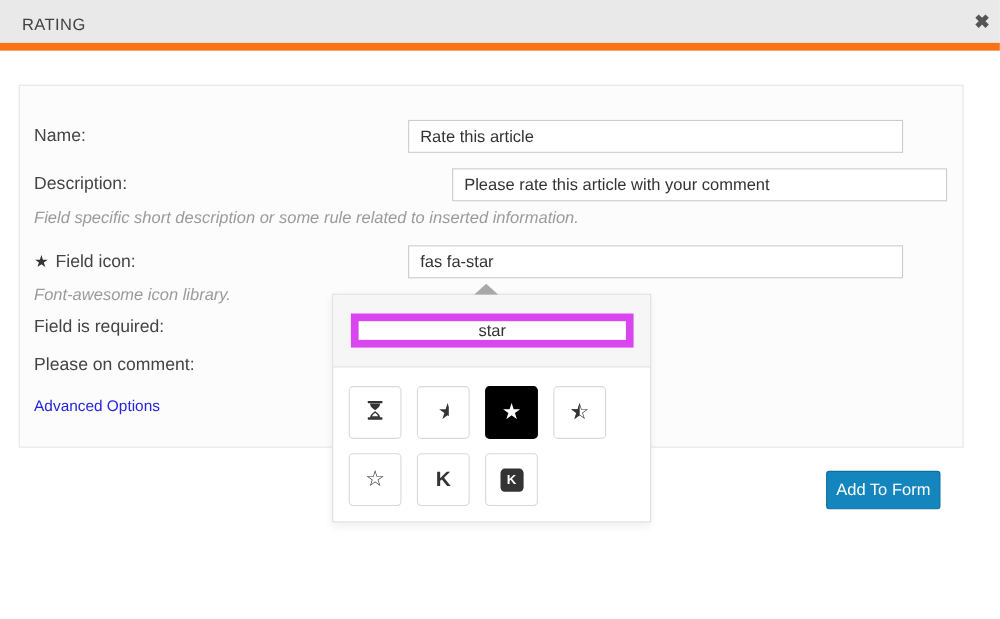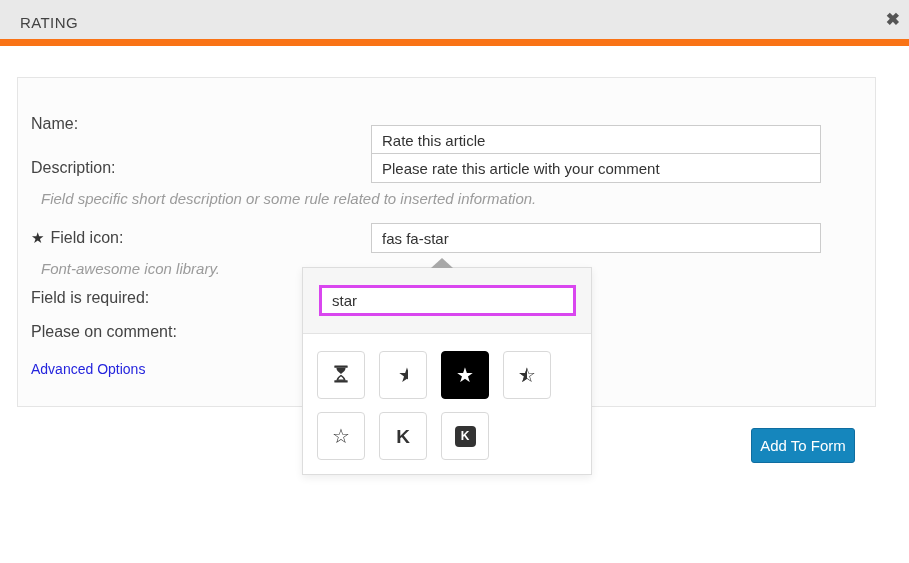--- a/index.html
+++ b/index.html
@@ -13,40 +13,40 @@
     color:#424242; letter-spacing:0.4px; }
   .modal-close { position:absolute; right:9px; top:11px; font-size:17px;
     color:#555; font-weight:bold; cursor:pointer; line-height:1; }
 
   
   .panel { position:absolute; left:17px; top:77px; width:859px; height:330px;
     background:#fcfcfc; border:1px solid #e5e5e5; }
   .panel .lbl { position:absolute; left:13px; font-size:16px; color:#444;
     white-space:nowrap;text-align:right; }
   .panel .hint { position:absolute; left:13px; font-size:15px; font-style:italic;
-    color:#9b9b9b; white-space:nowrap;margin-left:10px; }
+    color:#9b9b9b; white-space:nowrap; }
   .txt-input { position:absolute; left:353px; width:450px; height:30px;
     border:1px solid #cccccc; background:#ffffff; font-size:15px; color:#333;
     padding:0 10px; font-family:"Liberation Sans", sans-serif; outline:none; }
   .lbl-star { color:#333; font-size:15px; margin-right:6px; }
   .adv-link { position:absolute; left:13px; top:283px; font-size:14px;
     color:#2424dd; cursor:pointer; text-decoration:none;text-align:center; }
 
   
   .popup { position:absolute; left:302px; top:267px; width:290px; height:208px;
     background:#ffffff; border:1px solid #dddddd;
     box-shadow:0 3px 8px rgba(0,0,0,0.07); z-index:5; }
   .popup-caret { position:absolute; left:128px; top:-10px; width:0; height:0;
     border-left:11px solid transparent; border-right:11px solid transparent;
     border-bottom:10px solid #a8a8a8; }
   .popup-search-wrap { position:absolute; left:0; top:0; width:100%; height:66px;
     background:#f6f6f6; border-bottom:1px solid #e3e3e3; }
   .popup-search { position:absolute; left:16px; top:17px; width:257px; height:31px;
-    border:3px solid #d946ef; background:#fff; font-size:15px; color:#333;
-    padding:4px 10px; font-family:"Liberation Sans", sans-serif; outline:none; }
+    border:7px solid #d946ef; background:#fff; font-size:15px; color:#333;
+    padding:4px 10px; font-family:"Liberation Sans", sans-serif; outline:none;text-align:center; }
   .icon-grid { position:absolute; left:0; top:66px; width:100%;
     padding:17px 14px; display:flex; flex-wrap:wrap; gap:13px 14px; }
   .icon-box { width:48px; height:48px; background:#fff; border:1px solid #d9d9d9;
     border-radius:4px; display:flex; align-items:center; justify-content:center;
     cursor:pointer; color:#333; }
   .icon-box.selected { background:#000; border-color:#000; color:#fff; }
   .glyph { font-size:20px; line-height:1; }
   .clip-half { display:inline-block; width:10px; overflow:hidden;
     white-space:nowrap; font-size:20px; line-height:1; }
   .combo { position:relative; display:inline-block; font-size:20px; line-height:1; }
@@ -67,24 +67,24 @@
 <body>
 
 <div class="modal-header">
   <span class="modal-title">RATING</span>
   <span class="modal-close">✖</span>
 </div>
 
 <div class="panel">
 
   <span class="lbl" style="top:37px">Name:</span>
-  <input class="txt-input" style="top: 31px; margin-top: 16px;" type="text" value="Rate this article">
+  <input class="txt-input" style="top: 31px;" type="text" value="Rate this article">
 
   <span class="lbl" style="top:81px">Description:</span>
-  <input class="txt-input" style="top: 75px;" type="text" value="Please rate this article with your comment">
+  <input class="txt-input" style="top: 75px; margin-left: 40px;" type="text" value="Please rate this article with your comment">
 
   <span class="hint" style="top:112px">Field specific short description or some rule related to inserted information.</span>
 
   <span class="lbl" style="top:151px">
     <span class="lbl-star">★</span><span>Field icon:</span>
   </span>
   <input class="txt-input" style="top: 145px;" type="text" value="fas fa-star">
 
   <span class="hint" style="top:182px">Font-awesome icon library.</span>
 

